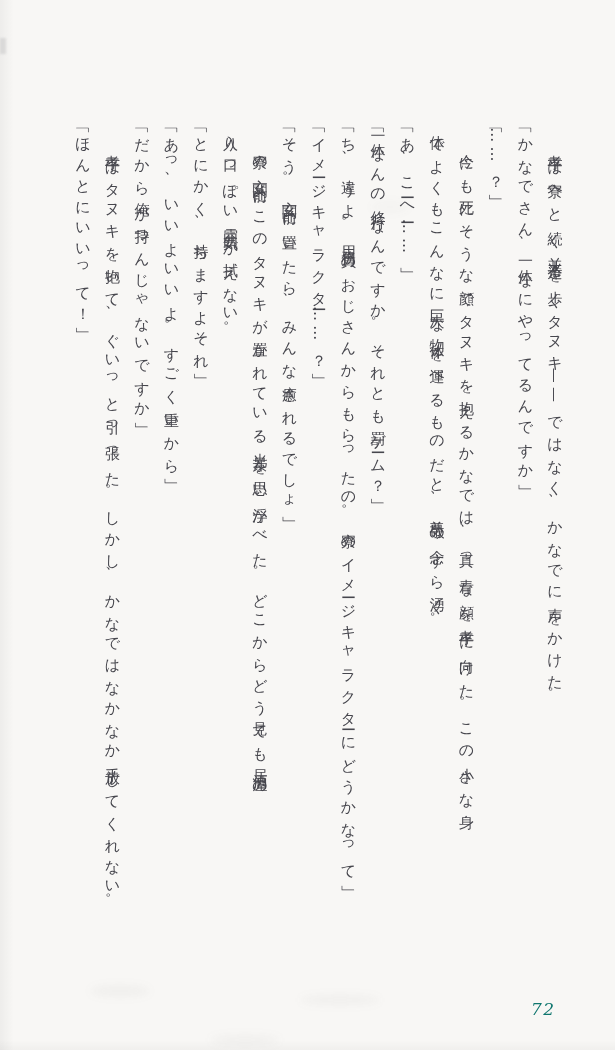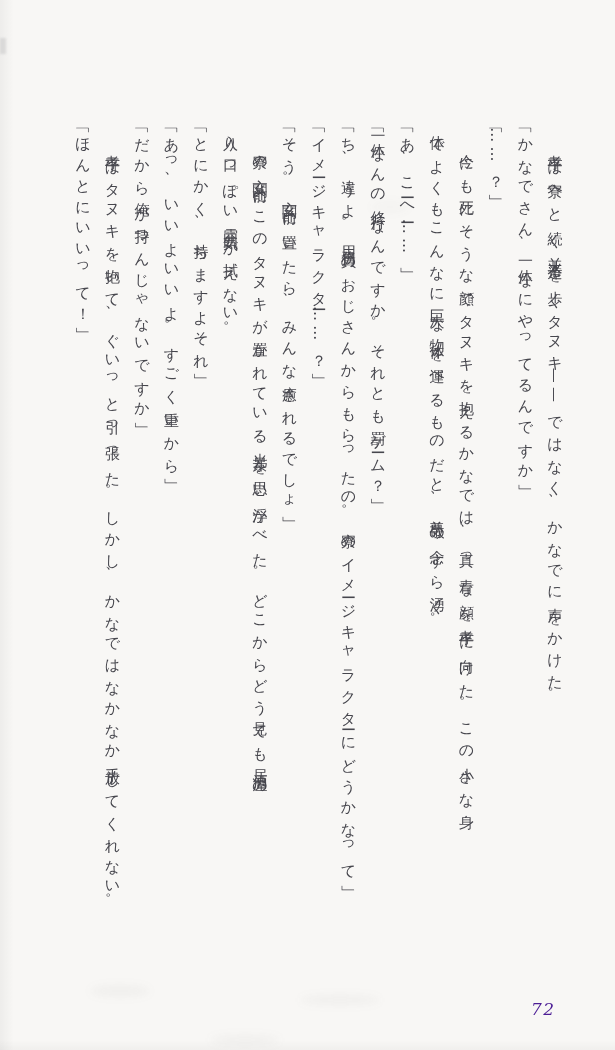--- a/index.html
+++ b/index.html
@@ -65,21 +65,21 @@
     white-space: nowrap;
     color: #46464d;
     font-weight: 400;
   }
   .page-number {
     position: absolute;
     left: 531px;
     top: 999px;
     font-size: 17px;
     font-style: italic;
-    color: #4c1d95;
+    color: #0f766e;
     letter-spacing: 1.5px;
   }
 </style>
 </head>
 <body>
 
 <div class="scan-edge-left"></div>
 <div class="scan-edge-bottom"></div>
 <div class="scan-notch"></div>
 <div class="scan-smudge smudge-1"></div>

